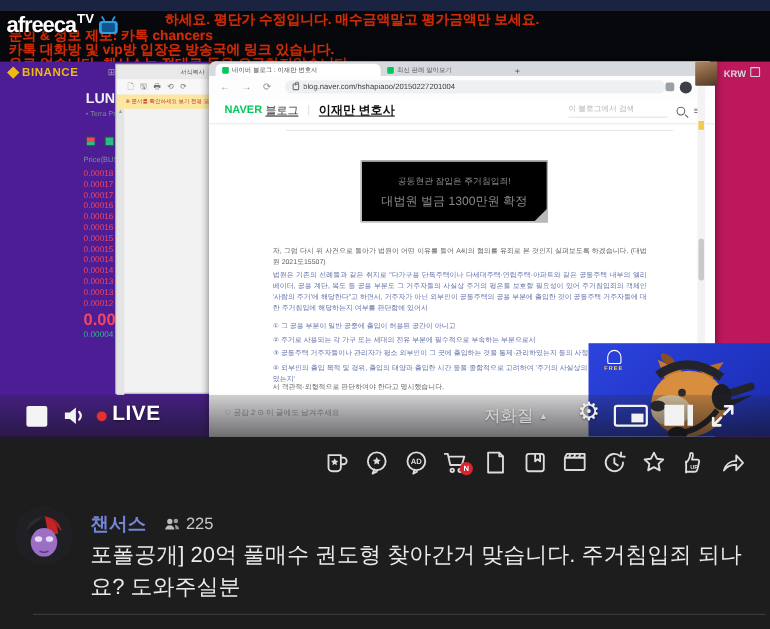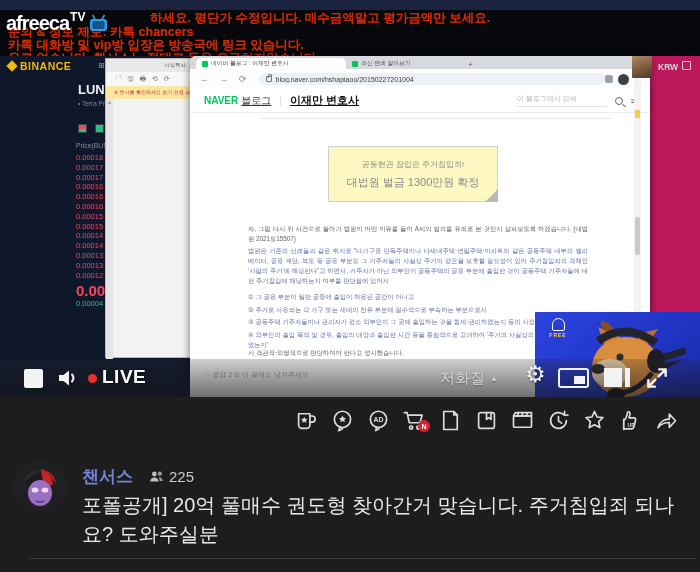--- a/index.html
+++ b/index.html
@@ -9,21 +9,21 @@
   .video{position:absolute;left:0;top:0;width:700px;height:397px;background:#07080c;overflow:hidden;}
   .topstrip{position:absolute;left:0;top:0;width:700px;height:10px;background:#1a2340;}
   .notice{position:absolute;left:0;top:10px;width:700px;color:#cf2b05;font-weight:bold;font-size:12.5px;line-height:13px;}
   .notice div{position:absolute;white-space:nowrap;text-shadow:0 0 1px #5a1000;}
   .n1{left:150px;top:2px}.n2{left:8px;top:16px}.n3{left:8px;top:29px}.n4{left:8px;top:42px}
   .aflogo{position:absolute;left:6px;top:12px;height:22px;display:flex;align-items:center;z-index:6;}
   .aflogo .t{color:#fff;font-weight:bold;font-size:20px;letter-spacing:-1px;text-shadow:0 1px 2px rgba(0,0,0,.7);}
   .aflogo .tv{color:#fff;font-weight:bold;font-size:12px;vertical-align:super;position:relative;top:-6px;margin:0 3px 0 1px;}
   .tvicon{width:21px;height:20px;display:inline-block;}
   
-  .binance{position:absolute;left:0;top:56px;width:190px;height:341px;background:#0f172a;}
+  .binance{position:absolute;left:0;top:56px;width:190px;height:341px;background:#4c1d95;}
   .bnb-brand{position:absolute;left:8px;top:4px;display:flex;align-items:center;gap:4px;}
   .bnb-d{width:8px;height:8px;background:#f0b90b;transform:rotate(45deg);}
   .bnb-t{color:#f0b90b;font-weight:bold;font-size:10.5px;letter-spacing:.5px;}
   .bnb-nav{position:absolute;left:98px;top:5px;color:#9aa2b1;font-size:8px;}
   .pair{position:absolute;left:78px;top:26px;color:#eef0f3;font-weight:bold;font-size:13px;white-space:nowrap;}
   .pairsub{position:absolute;left:78px;top:44px;color:#7f8794;font-size:6.5px;white-space:nowrap;}
   .obicons{position:absolute;left:78px;top:68px;display:flex;gap:8px;}
   .obi{width:9px;height:9px;border:1px solid #39424f;display:flex;flex-direction:column;}
   .obi i{flex:1;display:block}.obi .r{background:#f6465d}.obi .g{background:#2ebd85}
   .phead{position:absolute;left:76px;top:86px;color:#848e9c;font-size:6.8px;}
@@ -62,21 +62,21 @@
   .naver{color:#03c75a;font-weight:bold;font-size:10px;margin-left:14px;}
   .blogword{color:#333;font-size:10px;margin-left:3px;text-decoration:underline;}
   .bh-sep{color:#ddd;margin:0 8px;font-size:10px;}
   .blogtitle{color:#111;font-weight:bold;font-size:11px;text-decoration:underline;}
   .bh-right{margin-left:auto;display:flex;align-items:center;gap:8px;margin-right:14px;}
   .searchph{color:#b5b5b5;font-size:7px;border-bottom:1px solid #e3e3e3;padding-bottom:2px;width:90px;}
   .qicon{width:8px;height:8px;border:1.4px solid #666;border-radius:50%;position:relative;}
   .qicon:after{content:"";position:absolute;left:6px;top:7px;width:4px;height:1.4px;background:#666;transform:rotate(40deg);}
   .hamb{color:#555;font-size:9px;font-weight:bold;}
   .content-hr{position:absolute;left:70px;top:62px;width:352px;border-top:1px solid #e8e8e8;}
-  .quotebox{position:absolute;left:138px;top:90px;width:170px;height:56px;border:1.5px solid #cfcfcf;background:#fef9c3;}
+  .quotebox{position:absolute;left:138px;top:90px;width:170px;height:56px;border:1.5px solid #cfcfcf;background:#000000;}
   .quotebox .q1{position:absolute;left:0;top:12px;width:100%;text-align:center;font-size:8px;color:#8a8a8a;}
   .quotebox .q2{position:absolute;left:0;top:28px;width:100%;text-align:center;font-size:11px;color:#8a8a8a;}
   .fold{position:absolute;right:-1px;bottom:-1px;width:0;height:0;border-left:13px solid transparent;border-bottom:13px solid #b9b9b9;}
   .para{position:absolute;left:58px;width:340px;font-size:6.3px;line-height:10px;text-align:justify;filter:blur(.32px);}
   .p1{top:168px;color:#616161;}
   .p2{top:190px;color:#5f6ea8;}
   .plist{top:236px;color:#5f6ea8;}
   .plist div{margin-bottom:2.6px;}
   .pclose{top:292px;color:#616161;}
   .blogfoot{position:absolute;left:14px;top:314px;font-size:7px;color:#9a9a9a;filter:blur(.2px);}

